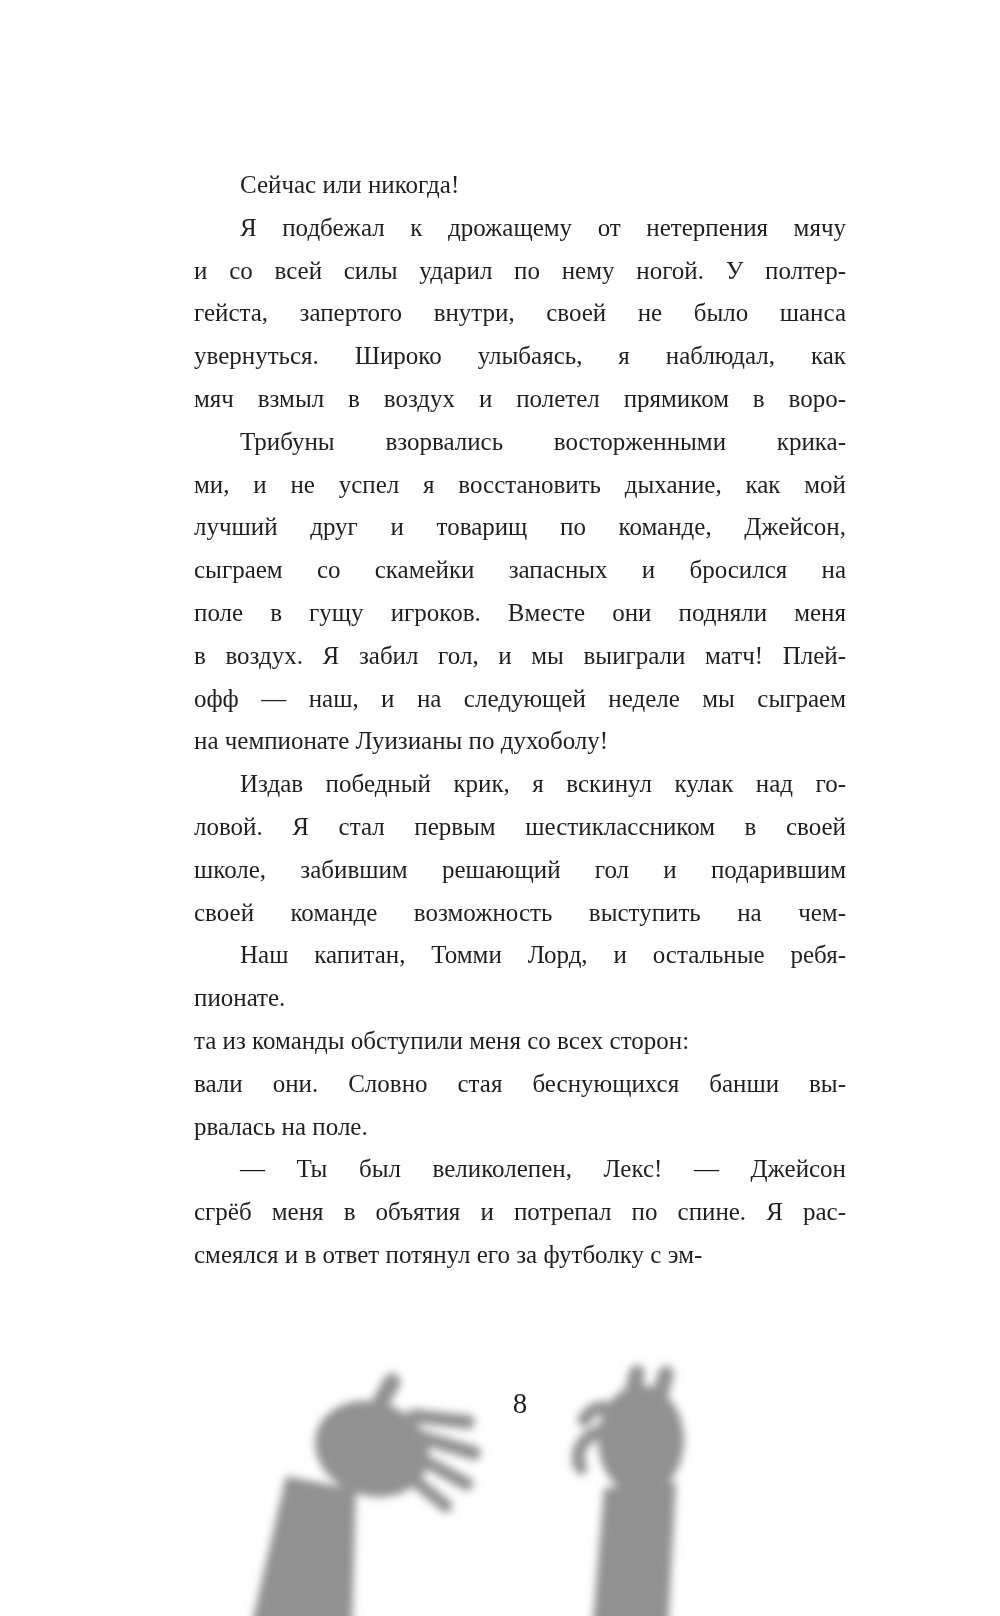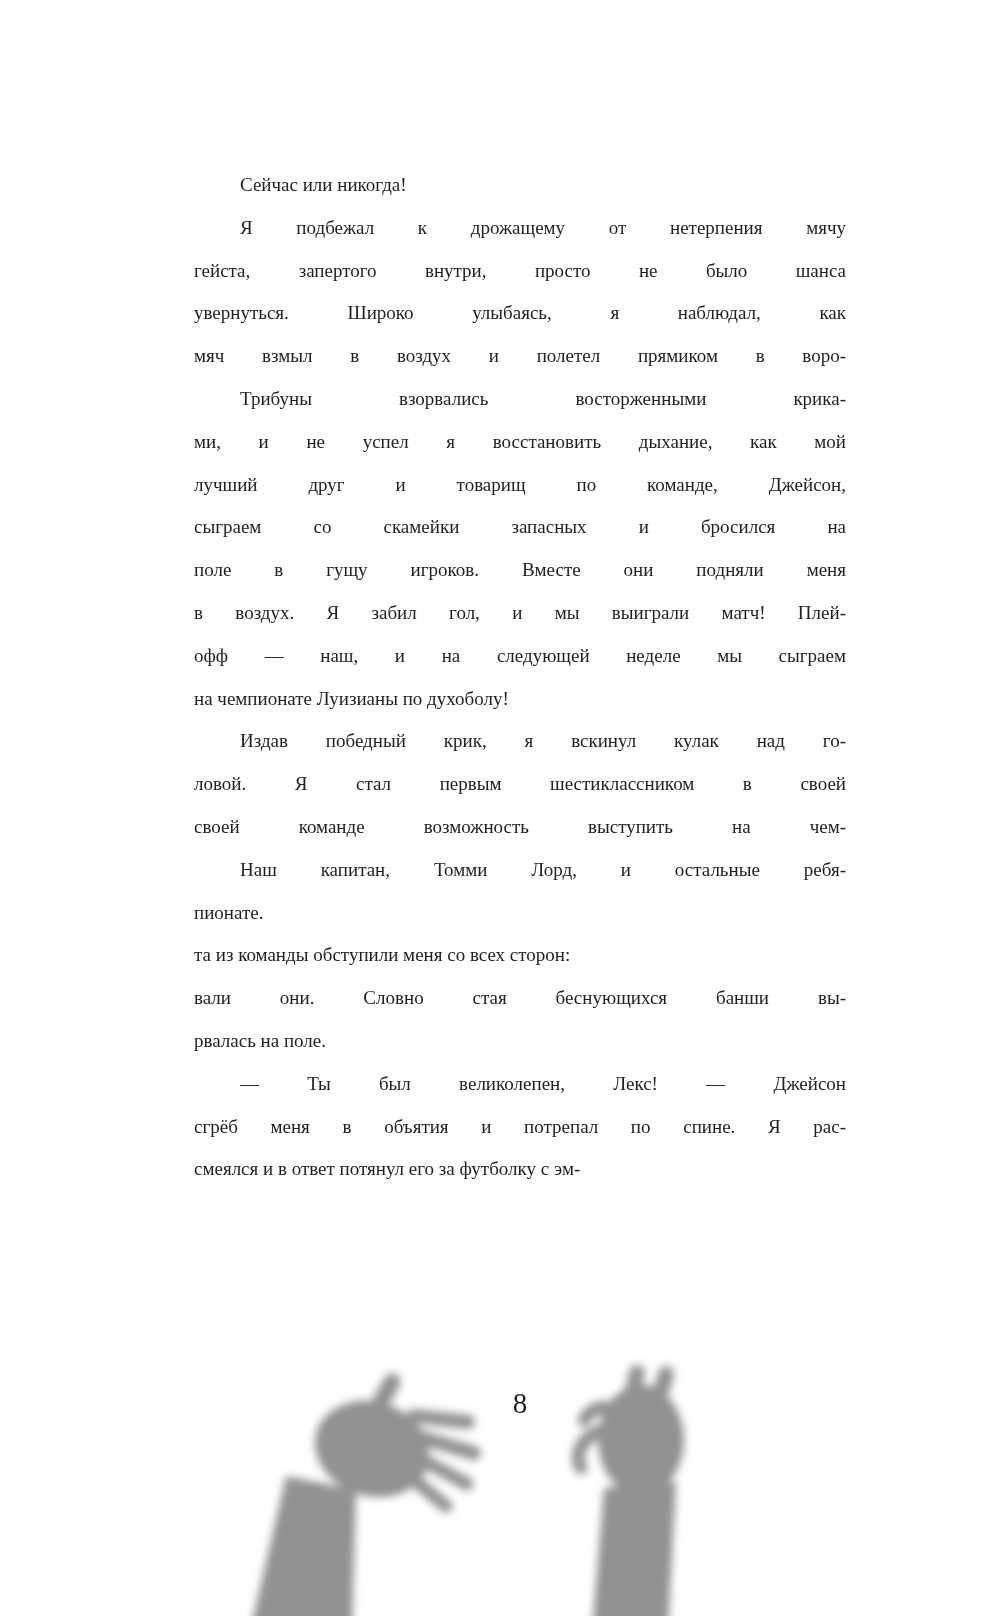--- a/index.html
+++ b/index.html
@@ -10,21 +10,21 @@
     background: #ffffff;
     overflow: hidden;
     font-family: "Liberation Serif", serif;
   }
   .text-block {
     position: absolute;
     left: 194px;
     top: 164px;
     width: 652px;
     color: #1f1f1f;
-    font-size: 19px;
+    font-size: 25px;
     line-height: 42.8px;
     -webkit-font-smoothing: antialiased;
   }
   .line {
     text-align: justify;
     text-align-last: justify;
     white-space: normal;
     hyphens: none;
   }
   .line.para-end { text-align-last: left; }
@@ -49,33 +49,35 @@
   }
 </style>
 </head>
 <body>
 
 <div class="page">
 
   <div class="text-block">
       <div class="line indent para-end">Сейчас или никогда!</div>
       <div class="line indent">Я подбежал к дрожащему от нетерпения мячу</div>
-      <div class="line">гейста, запертого внутри, просто не было шанса</div>
+      <div class="line">и со всей силы ударил по нему ногой. У полтер-</div>
+      <div class="line">гейста, запертого внутри, своей не было шанса</div>
       <div class="line">увернуться. Широко улыбаясь, я наблюдал, как</div>
       <div class="line">мяч взмыл в воздух и полетел прямиком в воро-</div>
       <div class="line indent">Трибуны взорвались восторженными крика-</div>
       <div class="line">ми, и не успел я восстановить дыхание, как мой</div>
       <div class="line">лучший друг и товарищ по команде, Джейсон,</div>
       <div class="line">сыграем со скамейки запасных и бросился на</div>
       <div class="line">поле в гущу игроков. Вместе они подняли меня</div>
       <div class="line">в воздух. Я забил гол, и мы выиграли матч! Плей-</div>
       <div class="line">офф — наш, и на следующей неделе мы сыграем</div>
       <div class="line para-end">на чемпионате Луизианы по духоболу!</div>
       <div class="line indent">Издав победный крик, я вскинул кулак над го-</div>
       <div class="line">ловой. Я стал первым шестиклассником в своей</div>
+      <div class="line">школе, забившим решающий гол и подарившим</div>
       <div class="line">своей команде возможность выступить на чем-</div>
       <div class="line indent">Наш капитан, Томми Лорд, и остальные ребя-</div>
       <div class="line para-end">пионате.</div>
       <div class="line para-end">та из команды обступили меня со всех сторон:</div>
       <div class="line">вали они. Словно стая беснующихся банши вы-</div>
       <div class="line para-end">рвалась на поле.</div>
       <div class="line indent">— Ты был великолепен, Лекс! — Джейсон</div>
       <div class="line">сгрёб меня в объятия и потрепал по спине. Я рас-</div>
       <div class="line para-end">смеялся и в ответ потянул его за футболку с эм-</div>
     </div>

